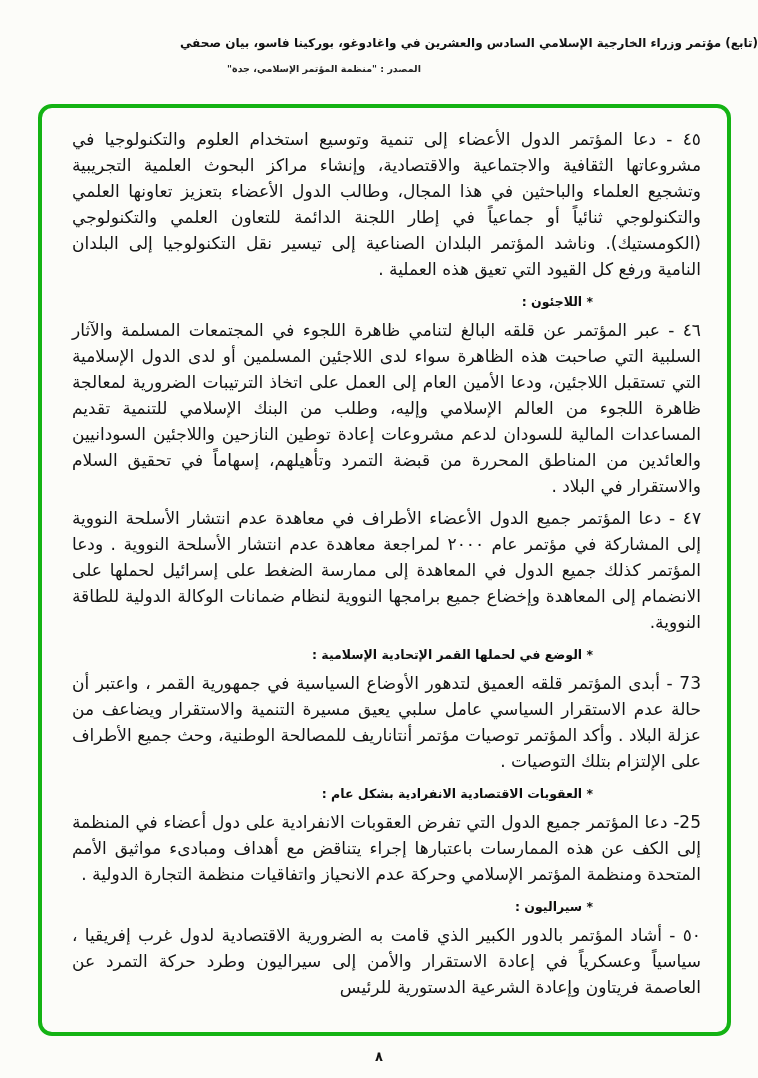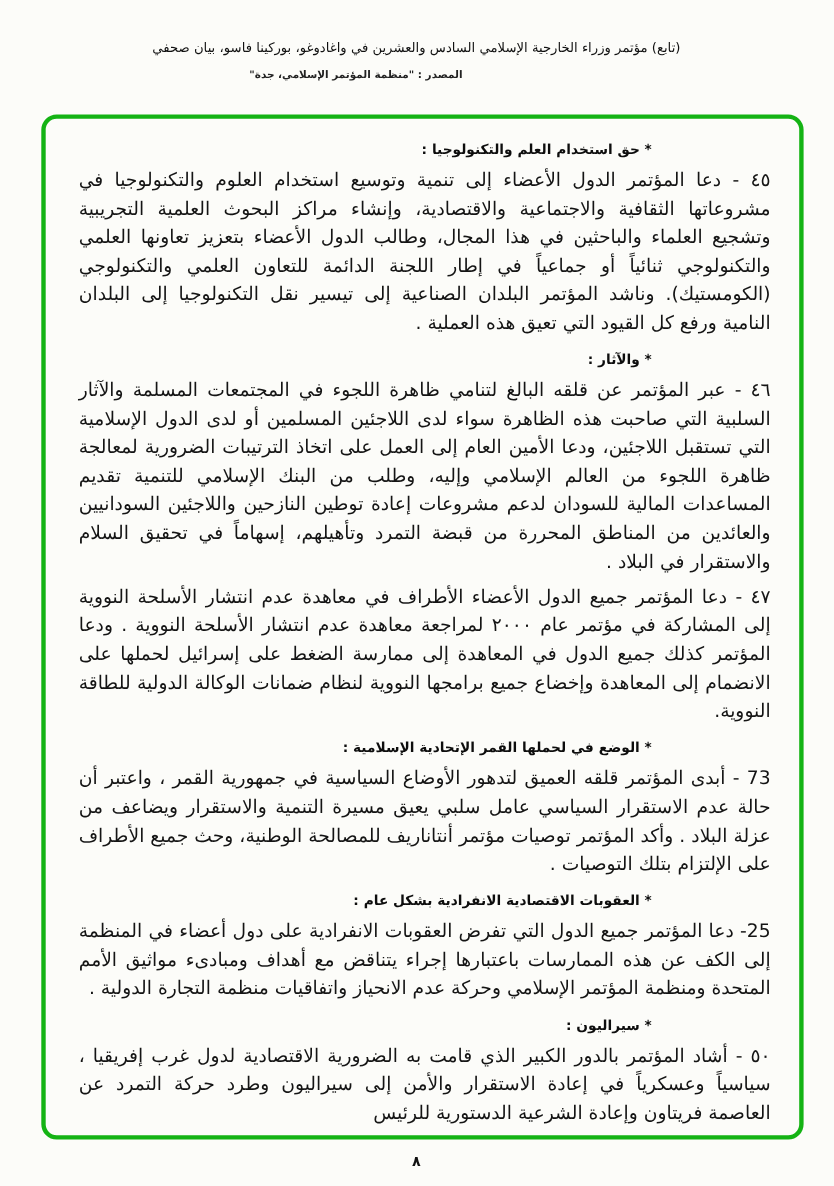--- a/index.html
+++ b/index.html
@@ -13,23 +13,22 @@
     color: #161616;
   }
   .page {
     position: relative;
     width: 758px;
     height: 1078px;
     overflow: hidden;
   }
   .doc-header {
     padding-top: 36px;
-    text-align: center;
     font-size: 12px;
-    font-weight: normal;
+    font-weight: bold;
     color: #111;
   }
   .doc-source {
     margin-top: 13px;
     text-align: center;
     font-size: 9.5px;
     font-weight: bold;
     color: #222;
     transform: translateX(-55px);
   }
@@ -81,29 +80,28 @@
 
 <div class="page">
 
   <div class="doc-header">(تابع) مؤتمر وزراء الخارجية الإسلامي السادس والعشرين في واغادوغو، بوركينا فاسو، بيان صحفي</div>
 
   <div class="doc-source">المصدر :  "منظمة المؤتمر الإسلامي، جدة"</div>
 
   <div class="content-frame" style="border-color: rgb(20, 179, 20);">
 
     <div class="section">
-      <div class="section-heading">* حق استخدام العلم والتكنولوجيا :</div>
       <p class="para">
         <span class="para-num">٤٥ -</span>
         <span class="para-body">دعا المؤتمر الدول الأعضاء إلى تنمية وتوسيع استخدام العلوم والتكنولوجيا في مشروعاتها الثقافية والاجتماعية والاقتصادية، وإنشاء مراكز البحوث العلمية التجريبية وتشجيع العلماء والباحثين في هذا المجال، وطالب الدول الأعضاء بتعزيز تعاونها العلمي والتكنولوجي ثنائياً أو جماعياً في إطار اللجنة الدائمة للتعاون العلمي والتكنولوجي (الكومستيك). وناشد المؤتمر البلدان الصناعية إلى تيسير نقل التكنولوجيا إلى البلدان النامية ورفع كل القيود التي تعيق هذه العملية .</span>
       </p>
     </div>
 
     <div class="section">
-      <div class="section-heading">* والآثار :</div>
+      <div class="section-heading">* اللاجئون :</div>
       <p class="para">
         <span class="para-num">٤٦ -</span>
         <span class="para-body">عبر المؤتمر عن قلقه البالغ لتنامي ظاهرة اللجوء في المجتمعات المسلمة والآثار السلبية التي صاحبت هذه الظاهرة سواء لدى اللاجئين المسلمين أو لدى الدول الإسلامية التي تستقبل اللاجئين، ودعا الأمين العام إلى العمل على اتخاذ الترتيبات الضرورية لمعالجة ظاهرة اللجوء من العالم الإسلامي وإليه، وطلب من البنك الإسلامي للتنمية تقديم المساعدات المالية للسودان لدعم مشروعات إعادة توطين النازحين واللاجئين السودانيين والعائدين من المناطق المحررة من قبضة التمرد وتأهيلهم، إسهاماً في تحقيق السلام والاستقرار في البلاد .</span>
       </p>
     </div>
 
     <div class="section">
       <p class="para">
         <span class="para-num">٤٧ -</span>
         <span class="para-body">دعا المؤتمر جميع الدول الأعضاء الأطراف في معاهدة عدم انتشار الأسلحة النووية إلى المشاركة في مؤتمر عام ٢٠٠٠ لمراجعة معاهدة عدم انتشار الأسلحة النووية . ودعا المؤتمر كذلك جميع الدول في المعاهدة إلى ممارسة الضغط على إسرائيل لحملها على الانضمام إلى المعاهدة وإخضاع جميع برامجها النووية لنظام ضمانات الوكالة الدولية للطاقة النووية.</span>

